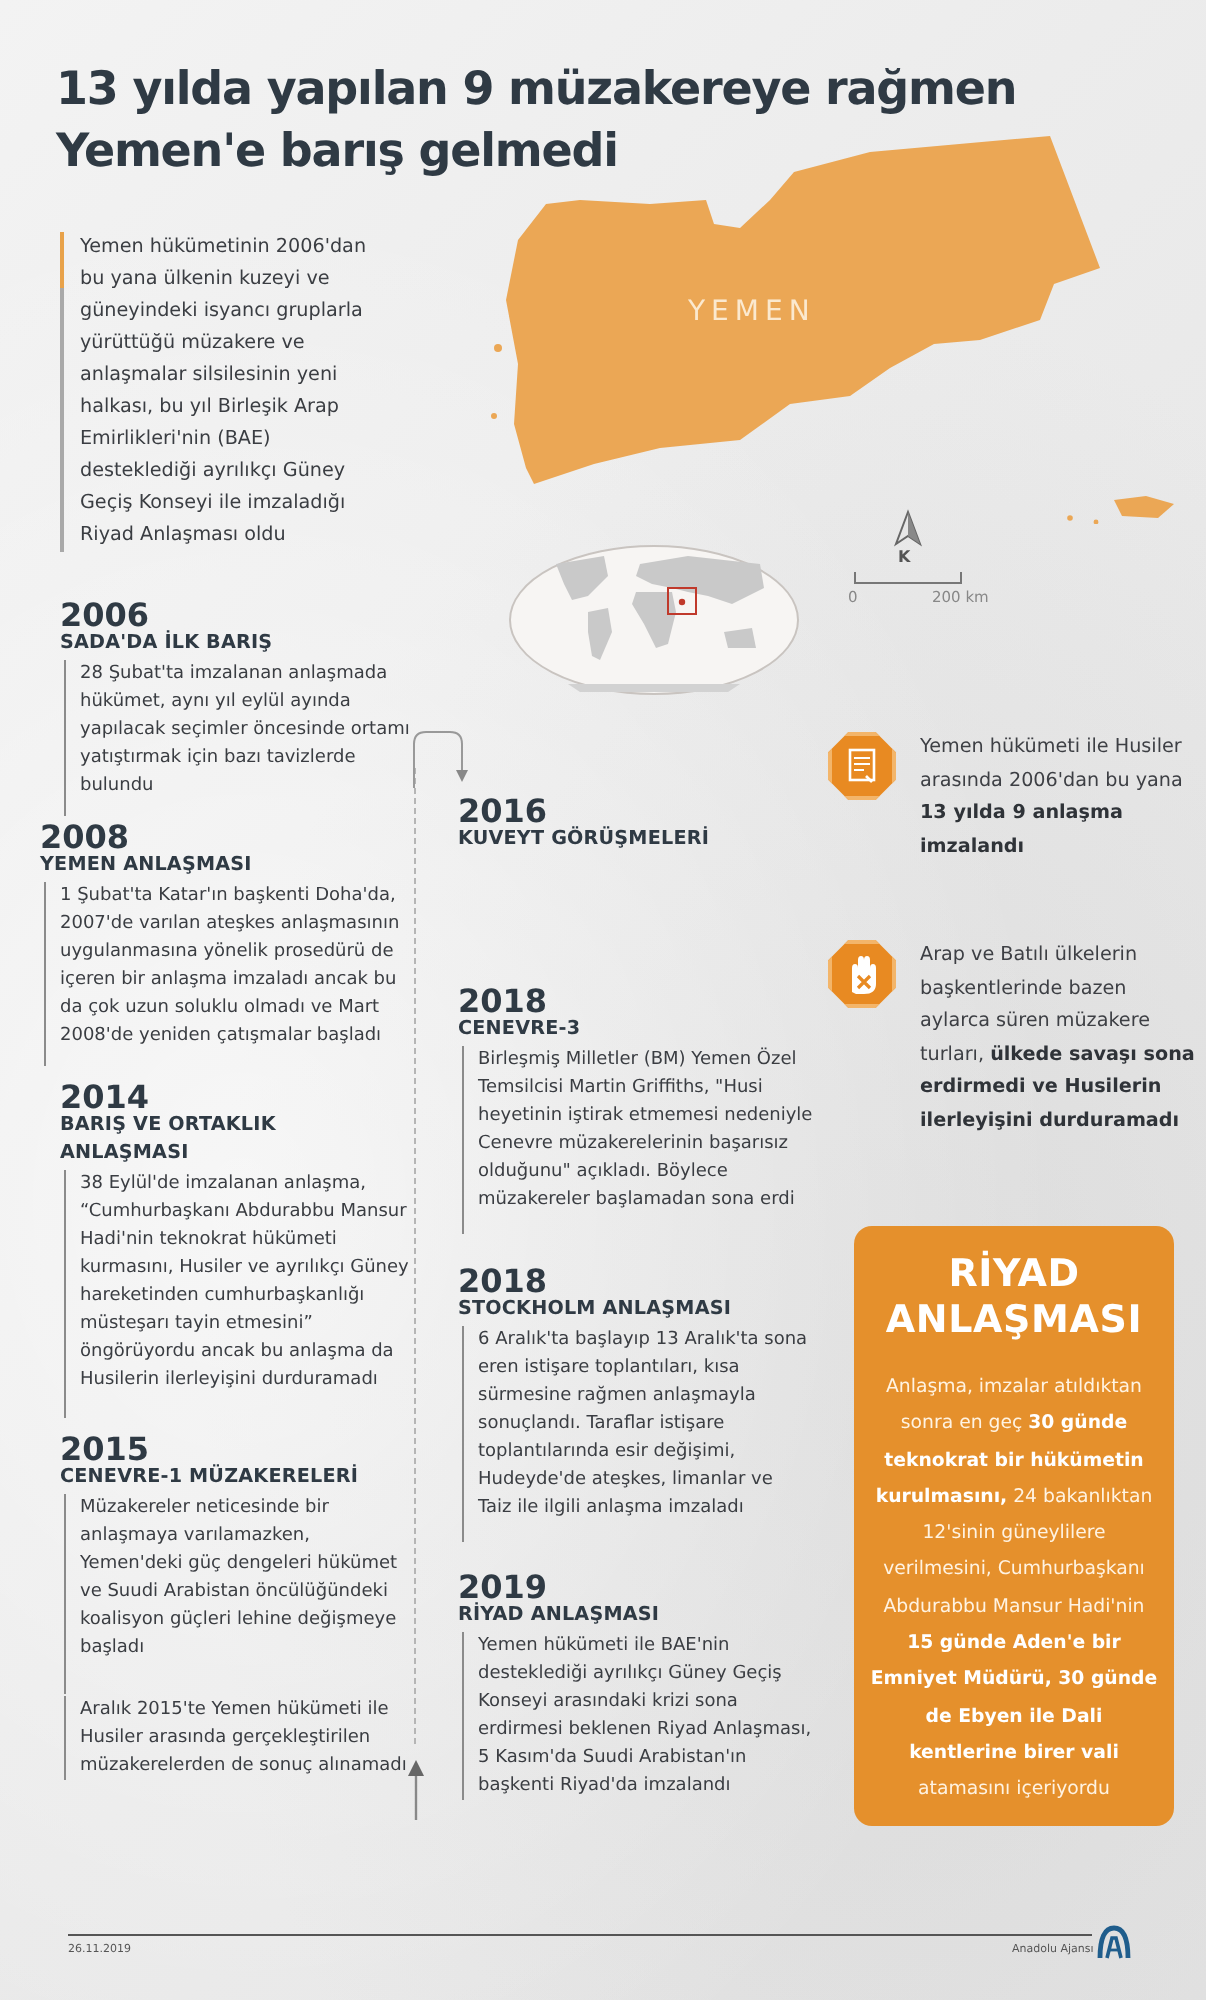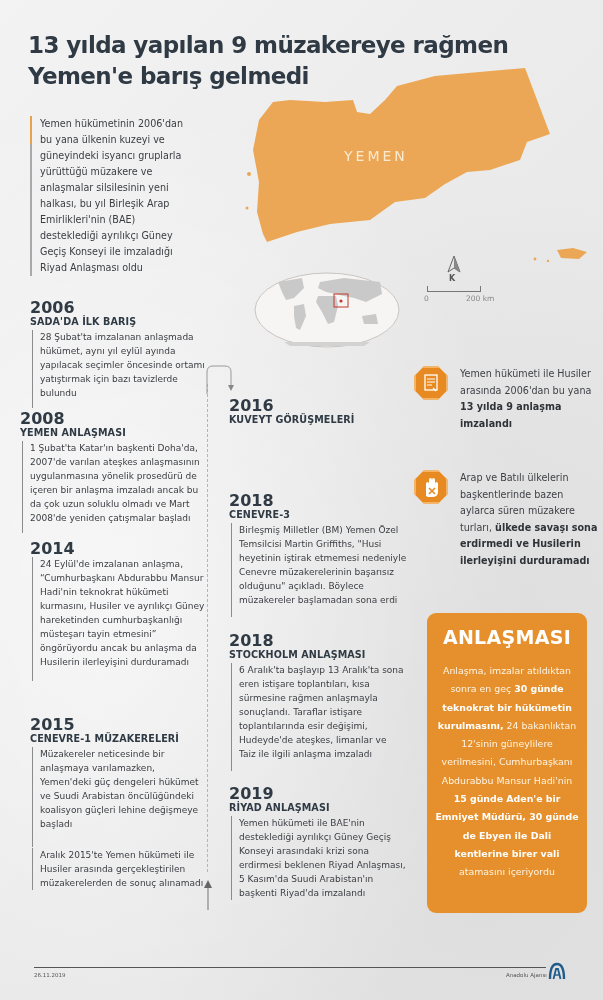--- a/index.html
+++ b/index.html
@@ -117,21 +117,22 @@
   <div class="head">SADA'DA İLK BARIŞ</div>
   <div class="body" style="padding-bottom:8px;">28 Şubat'ta imzalanan anlaşmada hükümet, aynı yıl eylül ayında yapılacak seçimler öncesinde ortamı yatıştırmak için bazı tavizlerde bulundu</div>
 </div>
 <div class="tl" style="left:20px; top:412px; width:180px;">
   <div class="year">2008</div>
   <div class="head">YEMEN ANLAŞMASI</div>
   <div class="body" style="padding-bottom:8px;">1 Şubat'ta Katar'ın başkenti Doha'da, 2007'de varılan ateşkes anlaşmasının uygulanmasına yönelik prosedürü de içeren bir anlaşma imzaladı ancak bu da çok uzun soluklu olmadı ve Mart 2008'de yeniden çatışmalar başladı</div>
 </div>
 <div class="tl" style="left:30px; top:542px; width:175px;">
   <div class="year">2014</div>
-  <div class="body" style="padding-bottom:12px;">24 Eylül'de imzalanan anlaşma, “Cumhurbaşkanı Abdurabbu Mansur Hadi'nin teknokrat hükümeti kurmasını, Husiler ve ayrılıkçı Güney hareketinden cumhurbaşkanlığı müsteşarı tayin etmesini” öngörüyordu ancak bu anlaşma da Husilerin ilerleyişini durduramadı</div>
+  <div class="head">BARIŞ VE ORTAKLIK ANLAŞMASI</div>
+  <div class="body" style="padding-bottom:12px;">38 Eylül'de imzalanan anlaşma, “Cumhurbaşkanı Abdurabbu Mansur Hadi'nin teknokrat hükümeti kurmasını, Husiler ve ayrılıkçı Güney hareketinden cumhurbaşkanlığı müsteşarı tayin etmesini” öngörüyordu ancak bu anlaşma da Husilerin ilerleyişini durduramadı</div>
 </div>
 <div class="tl" style="left:30px; top:718px; width:175px;">
   <div class="year">2015</div>
   <div class="head">CENEVRE-1 MÜZAKERELERİ</div>
   <div class="body" style="padding-bottom:16px;">Müzakereler neticesinde bir anlaşmaya varılamazken, Yemen'deki güç dengeleri hükümet ve Suudi Arabistan öncülüğündeki koalisyon güçleri lehine değişmeye başladı</div>
 </div>
 <div class="tl" style="left:30px; top:847px; width:175px;">
   <div class="body">Aralık 2015'te Yemen hükümeti ile Husiler arasında gerçekleştirilen müzakerelerden de sonuç alınamadı</div>
 </div>
 
@@ -186,20 +187,21 @@
     </svg>
   </div>
   <div class="txt">
     <span>Arap ve Batılı ülkelerin başkentlerinde bazen aylarca süren müzakere turları,</span>
     <b>ülkede savaşı sona erdirmedi ve Husilerin ilerleyişini durduramadı</b>
   </div>
 </div>
 
 <div class="riyad-card">
   <div class="rt">
+    <div>RİYAD</div>
     <div>ANLAŞMASI</div>
   </div>
   <div class="rb">
     <span>Anlaşma, imzalar atıldıktan sonra en geç</span>
     <b>30 günde teknokrat bir hükümetin kurulmasını,</b>
     <span>24 bakanlıktan 12'sinin güneylilere verilmesini, Cumhurbaşkanı Abdurabbu Mansur Hadi'nin</span>
     <b>15 günde Aden'e bir Emniyet Müdürü, 30 günde de Ebyen ile Dali kentlerine birer vali</b>
     <span>atamasını içeriyordu</span>
   </div>
 </div>

